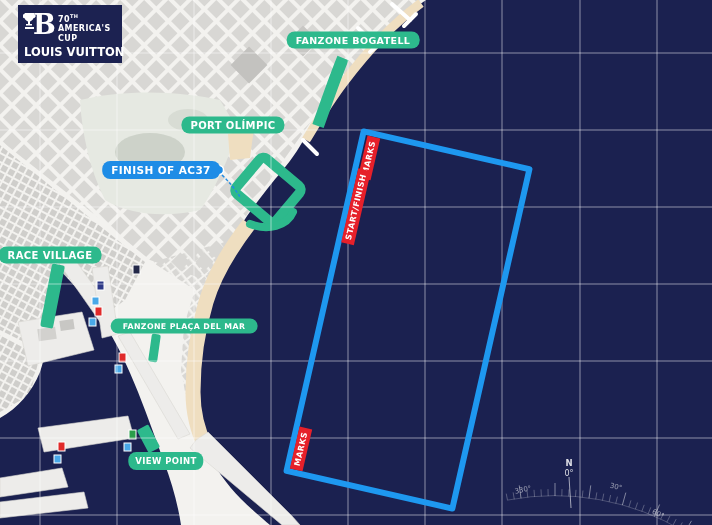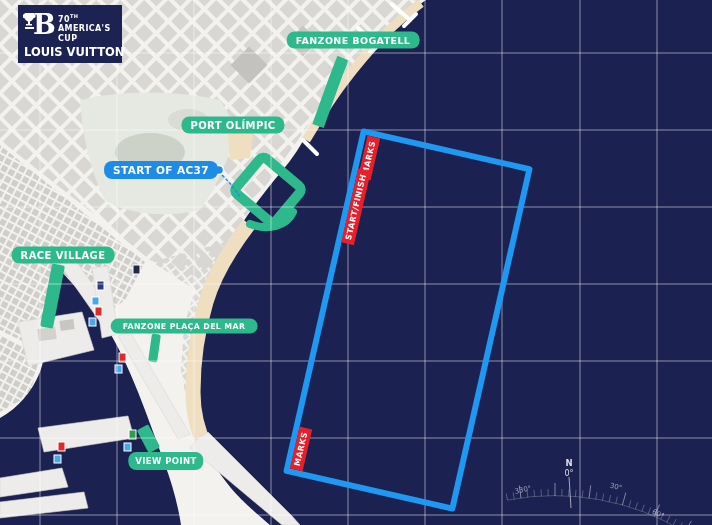--- a/index.html
+++ b/index.html
@@ -207,22 +207,22 @@
   </svg>
 
   <div class="race-box"></div>
 
   <div class="course-label" style="left:369px;top:158px;">MARKS</div>
   <div class="course-label" style="left:356px;top:207px;">START/FINISH</div>
   <div class="course-label" style="left:301px;top:449px;">MARKS</div>
 
   <div class="pill" style="left:353px;top:40px;">FANZONE BOGATELL</div>
   <div class="pill" style="left:233px;top:125px;font-size:10px;">PORT OLÍMPIC</div>
-  <div class="pill blue" style="left:161px;top:170px;font-size:10.5px;">START OF AC37</div>
-  <div class="pill" style="left:50px;top:255px;font-size:10px;margin-left:13px;">RACE VILLAGE</div>
+  <div class="pill blue" style="left:161px;top:170px;font-size:10.5px;">FINISH OF AC37</div>
+  <div class="pill" style="left:50px;top:255px;font-size:10px;">RACE VILLAGE</div>
   <div class="pill small" style="left:184px;top:326px;">FANZONE PLAÇA DEL MAR</div>
   <div class="pill viewpoint" style="left:166px;top:461px;">VIEW POINT</div>
 
   <div class="logo">
     <div class="logo-row1">
       <div class="monogram">
         <svg width="13" height="17" viewBox="0 0 13 17">
           <path fill="#ffffff" d="M2 0 h9 v1.3 c2.3 .2 2.3 3.5 -.6 3.9 c-.7 1.7 -2 2.8 -3.4 3.2 v2.5 h2 v1.6 h-6 v-1.6 h2 v-2.5 c-1.4 -.4 -2.7 -1.5 -3.4 -3.2 c-2.9 -.4 -2.9 -3.7 -.6 -3.9 Z M2 14 h9 v2 h-9 Z"></path>
         </svg>
         <span class="bee">B</span>

